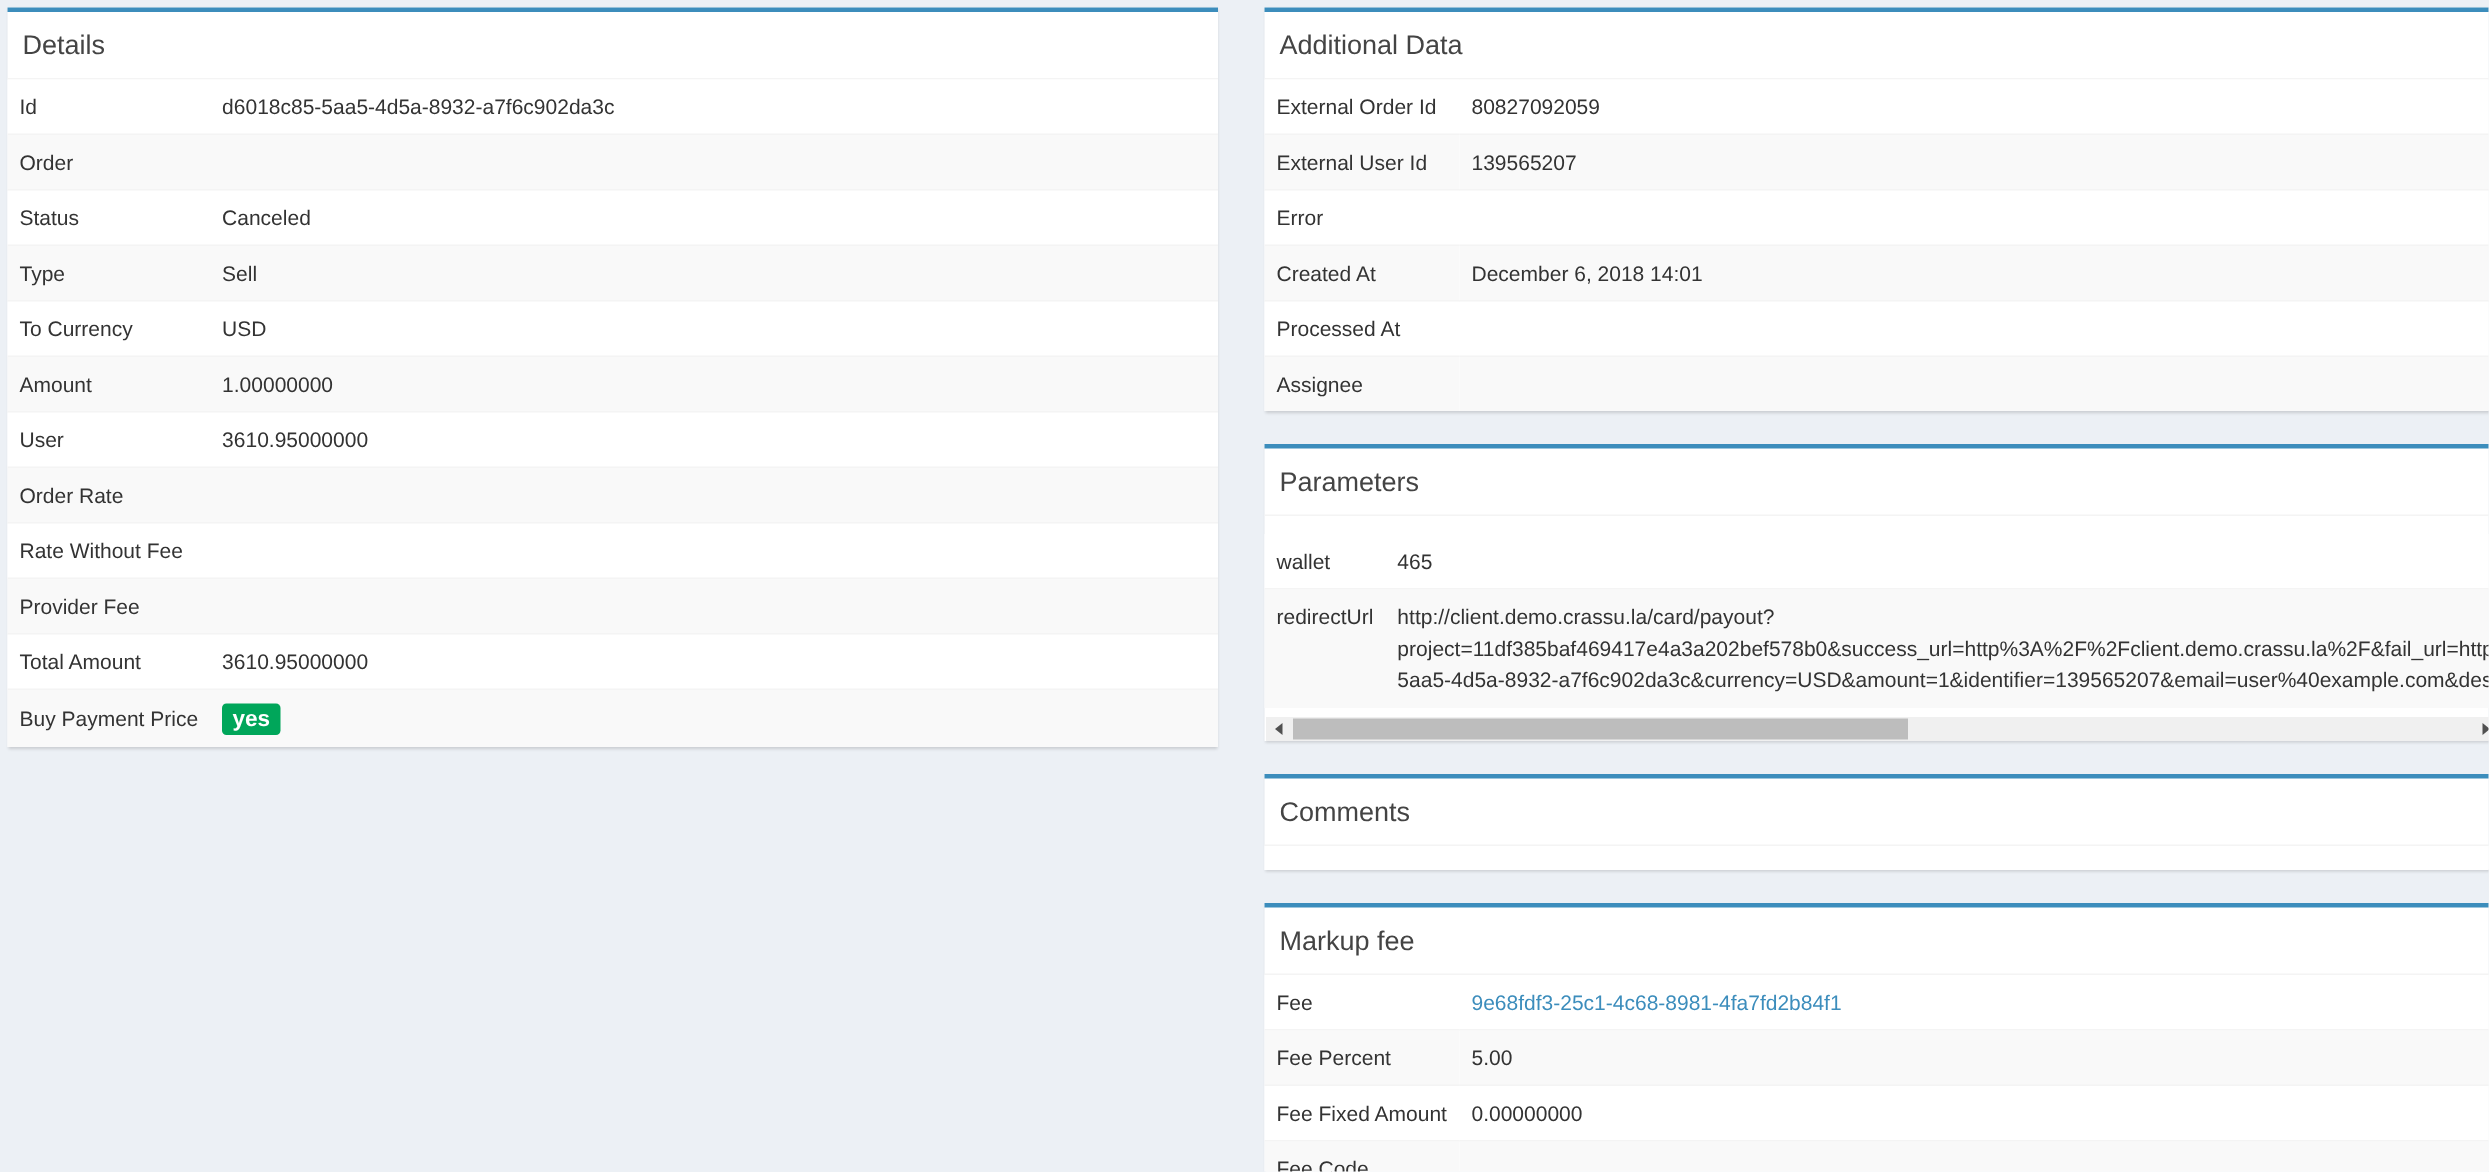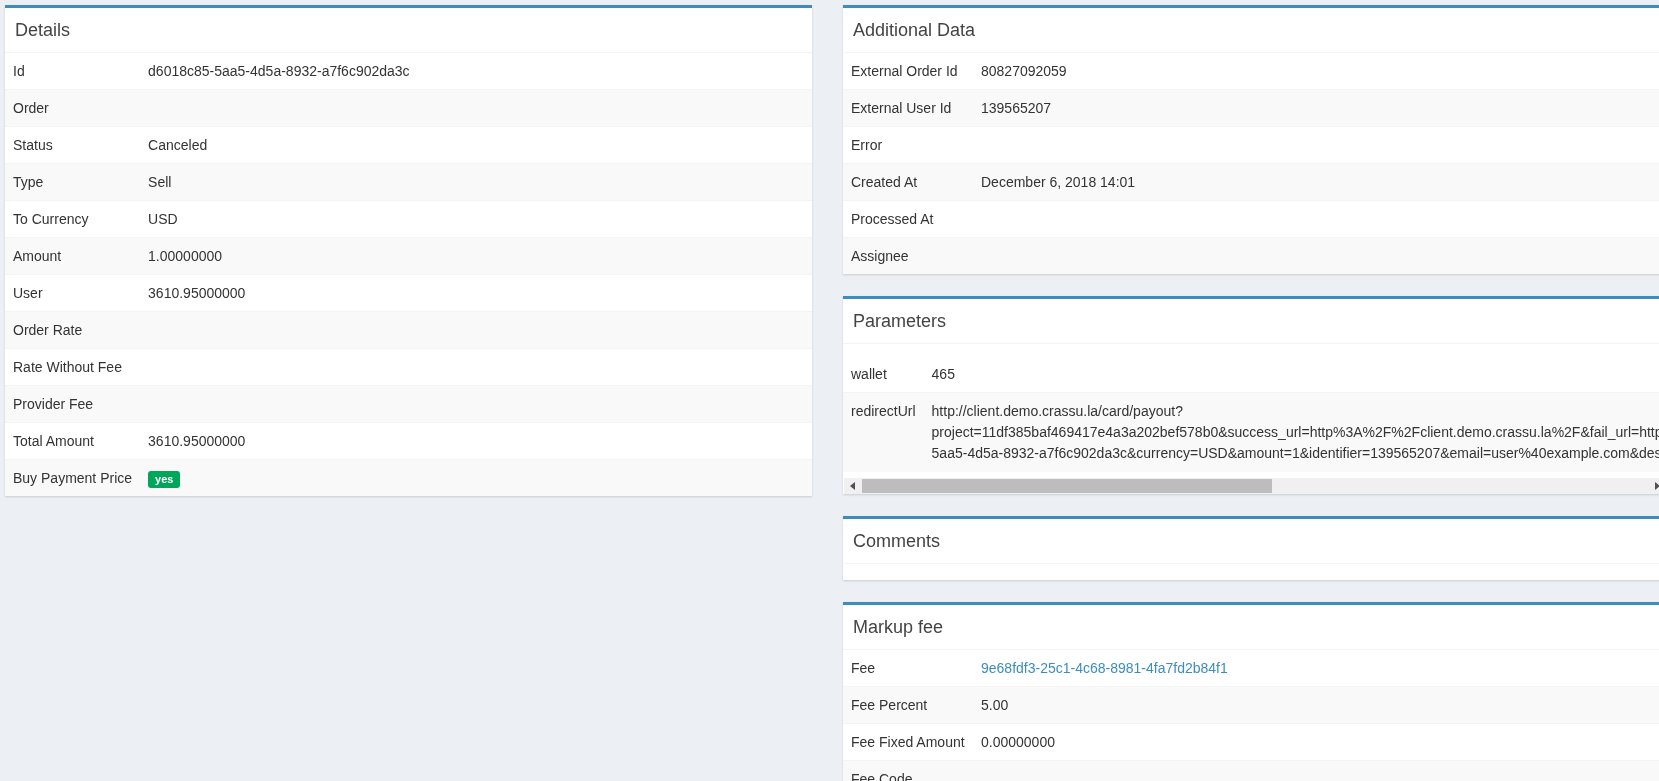--- a/index.html
+++ b/index.html
@@ -34,21 +34,21 @@
   table.kv tr + tr td{border-top:1px solid var(--row-border);}
   table.kv td{padding:8px; line-height:20px; vertical-align:middle;}
   td.k{font-weight:400; color:var(--label-color); white-space:nowrap;}
   td.v{color:var(--value-color);}
   .col-left td.k{width:125px;}
   .t-additional td.k{width:130px;}
   .t-params td.k{width:84px;}
   .t-markup td.k{width:130px;margin-left:19px;}
   .badge{
     display:inline-block; background:var(--badge-green); color:#fff;
-    font-size:11px; font-weight:700; line-height:1; padding:3px 7px;
+    font-size:15px; font-weight:700; line-height:1; padding:3px 7px;
     border-radius:3px; vertical-align:middle;
   }
   a.link{color:var(--link-color); text-decoration:none; cursor:pointer;}
   .params-body{padding-top:12px;}
   tr.row-top td{vertical-align:top;margin-left:32px;}
   .url-lines{overflow:hidden;}
   .url-line{white-space:nowrap; overflow:hidden; line-height:21px;}
   
   .hscroll{
     position:relative; height:16px; background:var(--scroll-track);

